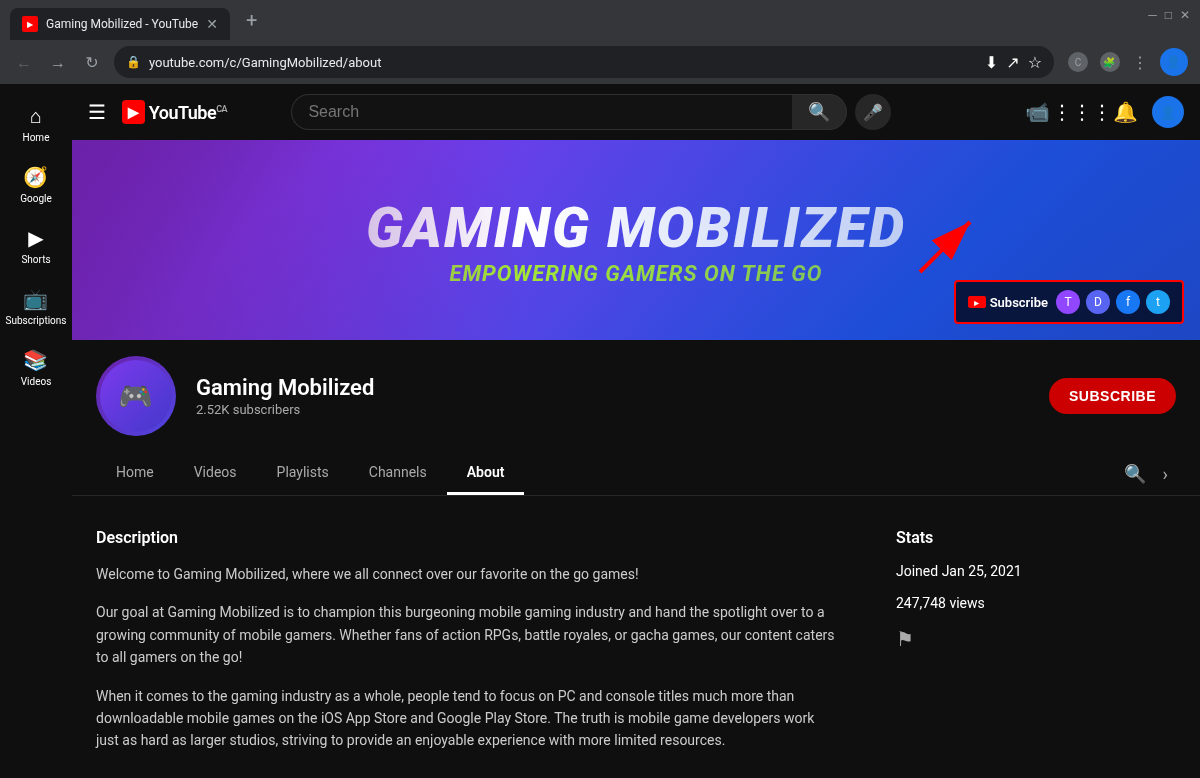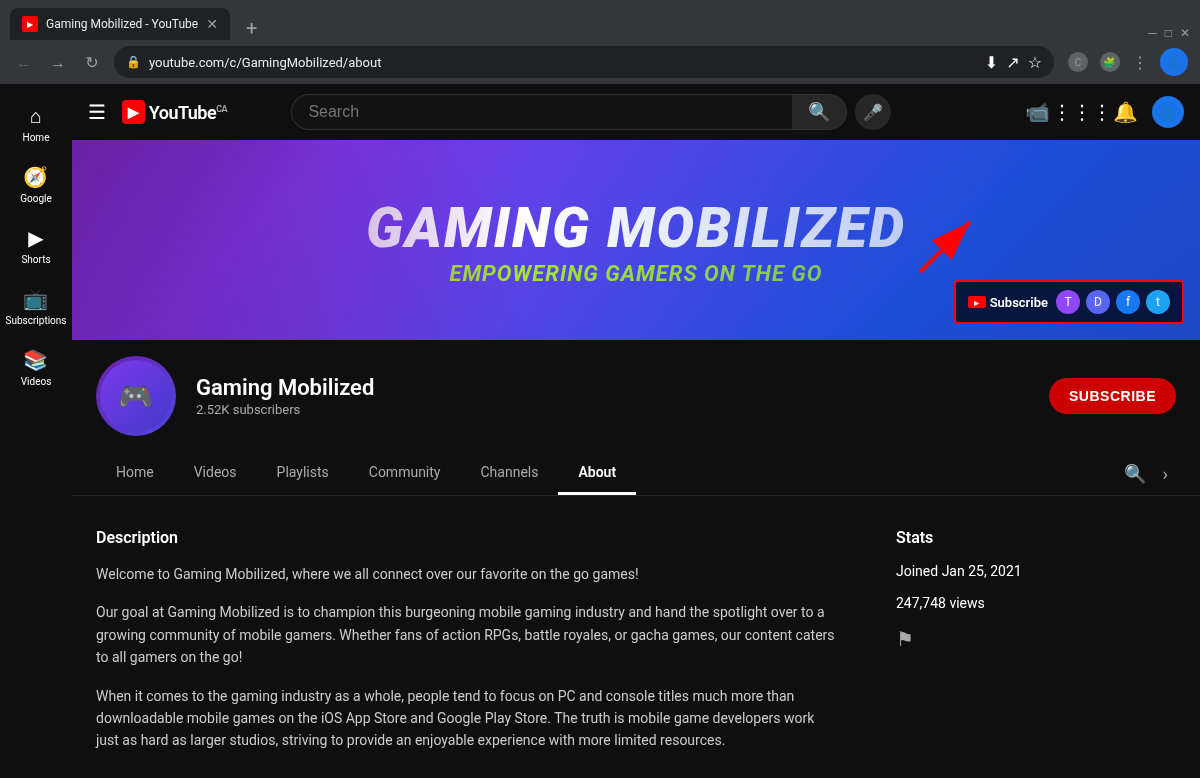--- a/index.html
+++ b/index.html
@@ -1,20 +1,20 @@
 <!DOCTYPE html>
 <html><head>
   <meta charset="utf-8">
   <style>
     * { margin: 0; padding: 0; box-sizing: border-box; }
     body { background: #0f0f0f; color: #fff; font-family: 'Roboto', Arial, sans-serif; font-size: 14px; overflow-x: hidden; }
 
     
     .browser-chrome { background: #202124; width: 1200px; }
-    .title-bar { display: flex; align-items: flex-end; padding: 8px 10px 0; gap: 8px; background: #35363a; height: 40px; }
+    .title-bar { display: flex; align-items: flex-start; padding: 8px 10px 0; gap: 8px; background: #35363a; height: 40px; }
     .tab { display: flex; align-items: center; background: #202124; border-radius: 8px 8px 0 0; padding: 0 12px; height: 32px; gap: 8px; min-width: 200px; }
     .tab-favicon { width: 16px; height: 16px; background: #ff0000; border-radius: 2px; display: flex; align-items: center; justify-content: center; }
     .tab-favicon::after { content: '▶'; color: white; font-size: 8px; }
     .tab-title { font-size: 12px; color: #e8eaed; flex: 1; }
     .tab-close { color: #9aa0a6; font-size: 14px; cursor: pointer; }
     .new-tab { color: #9aa0a6; font-size: 20px; cursor: pointer; padding: 0 8px; }
     .window-controls { margin-left: auto; display: flex; gap: 8px; color: #9aa0a6; }
     .win-btn { font-size: 12px; cursor: pointer; }
 
     .address-bar { display: flex; align-items: center; padding: 6px 12px; background: #35363a; gap: 10px; height: 44px; }
@@ -230,21 +230,20 @@
         <div class="channel-name">Gaming Mobilized</div>
         <div class="channel-subs">2.52K subscribers</div>
       </div>
       <button class="subscribe-btn">SUBSCRIBE</button>
     </div>
 
     <div class="channel-tabs">
       <div class="tab-item">Home</div>
       <div class="tab-item">Videos</div>
       <div class="tab-item">Playlists</div>
-      <div class="tab-item">Community</div>
       <div class="tab-item">Channels</div>
       <div class="tab-item active">About</div>
       <span class="tab-search">🔍</span>
       <span class="tab-more">›</span>
     </div>
 
     <div class="about-content">
       <div class="description-section">
         <div class="section-title">Description</div>
         <p class="description-text">Welcome to Gaming Mobilized, where we all connect over our favorite on the go games!</p>

